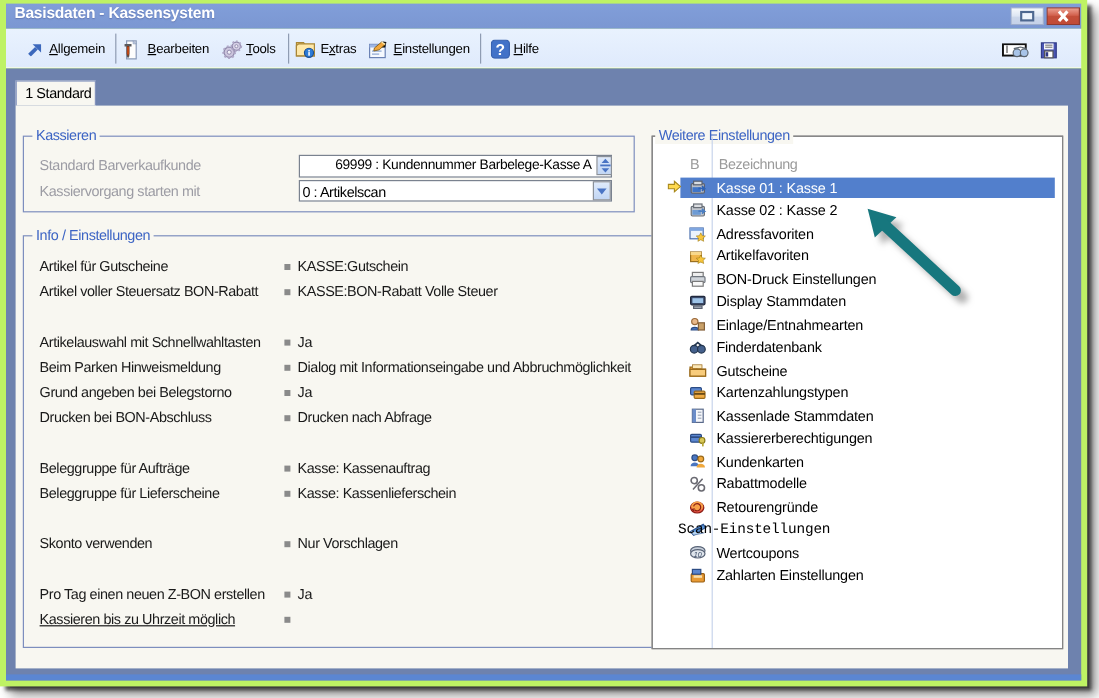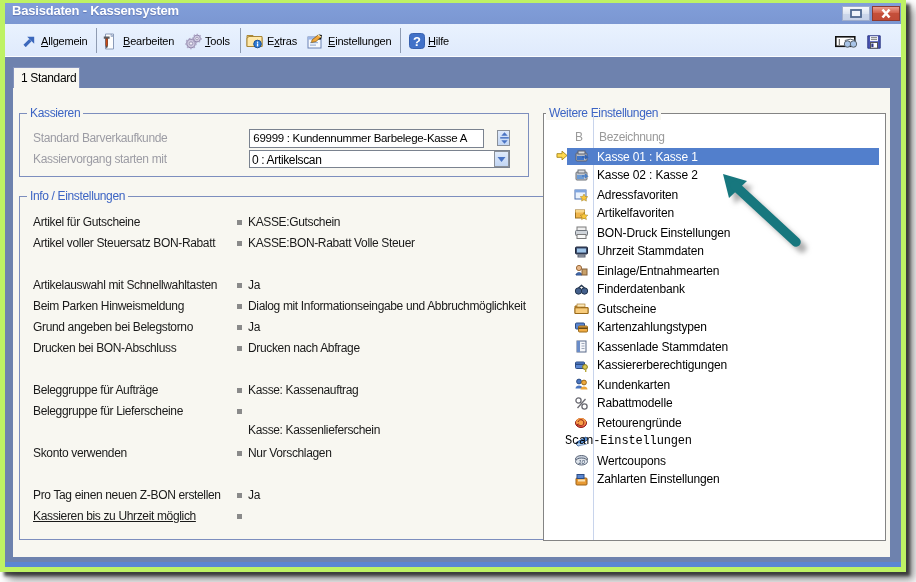--- a/index.html
+++ b/index.html
@@ -125,21 +125,21 @@
   <div class="frame">
     <div class="tab">1 Standard</div>
     <div class="brightstrip"></div>
     <div class="content">
 
       <div class="gb" style="left:6px; top:25px; width:510px; height:64px;">
         <span class="lbl">Kassieren</span>
       </div>
       <div class="graylbl" style="left:20px; top:43px;">Standard Barverkaufkunde</div>
       <div class="graylbl" style="left:20px; top:64px;">Kassiervorgang starten mit</div>
-      <div class="field" style="left:236px; top:41px; width:235px; height:18px; text-align:right; padding:2px 16px 15px 0; font-size:11.5px; letter-spacing:-0.3px;">69999 : Kundennummer Barbelege-Kasse A</div>
+      <div class="field" style="left:236px; top:41px; width:261px; height:18px; text-align:right; padding:2px 16px 15px 0; font-size:11.5px; letter-spacing:-0.3px;">69999 : Kundennummer Barbelege-Kasse A</div>
       <div class="spinbtn" style="left:484px; top:42px; width:13px; height:16px;">
         <svg width="13" height="14" viewBox="0 0 13 14">
             <path d="M6.5 1.2 l3.2 3.6 h-6.4 z" fill="#4a74c4"></path>
             <rect x="2.2" y="6.1" width="8.6" height="1.5" fill="#4a74c4"></rect>
             <path d="M6.5 12.8 l3.2 -3.6 h-6.4 z" fill="#4a74c4"></path>
           </svg>
       </div>
       <div class="field" style="left:236px; top:62px; width:261px; height:18px; padding:2px 0 0 2px;">0 : Artikelscan</div>
       <div class="spinbtn" style="left:481px; top:63px; width:15px; height:16px;">
         <svg width="13" height="14" viewBox="0 0 13 14">
@@ -172,21 +172,21 @@
       <div class="bullet" style="left:224px; top:363px;"></div>
       <div class="bullet" style="left:224px; top:405px;"></div>
       <div class="bullet" style="left:224px; top:426px;"></div>
       <div class="blklbl" style="left:235px; top:127px;">KASSE:Gutschein</div>
       <div class="blklbl" style="left:235px; top:148px;">KASSE:BON-Rabatt Volle Steuer</div>
       <div class="blklbl" style="left:235px; top:190px;">Ja</div>
       <div class="blklbl" style="left:235px; top:211px;">Dialog mit Informationseingabe und Abbruchmöglichkeit</div>
       <div class="blklbl" style="left:235px; top:232px;">Ja</div>
       <div class="blklbl" style="left:235px; top:253px;">Drucken nach Abfrage</div>
       <div class="blklbl" style="left:235px; top:295px;">Kasse: Kassenauftrag</div>
-      <div class="blklbl" style="left:235px; top:316px;margin-top:19px;">Kasse: Kassenlieferschein</div>
+      <div class="blklbl" style="left:235px; top:316px;">Kasse: Kassenlieferschein</div>
       <div class="blklbl" style="left:235px; top:358px;">Nur Vorschlagen</div>
       <div class="blklbl" style="left:235px; top:400px;">Ja</div>
 
       <div style="position:absolute; left:530px; top:25px; width:343px; height:428px; background:#ffffff; border:1px solid #848484;"></div>
       <div class="gb" style="left:530px; top:25px; width:343px; height:428px; border-color:#848484; background:none;">
         <span class="lbl" style="font-size:12px; left:2px;">Weitere Einstellungen</span>
       </div>
       <div class="lstsep" style="left:580px; top:26px; height:426px;"></div>
       <div class="hdr" style="left:562px; top:42px;">B</div>
       <div class="hdr" style="left:586px; top:42px;">Bezeichnung</div>
@@ -221,21 +221,21 @@
           <rect x="3" y="2" width="9" height="4" fill="#eeeeee" stroke="#7a7a7a"></rect>
           <rect x="1.5" y="5.5" width="12" height="5" rx="1" fill="#cfd4da" stroke="#70767e"></rect>
           <rect x="3" y="9.5" width="9" height="4" fill="#f8f8f8" stroke="#7a7a7a"></rect>
         </svg>
       <div class="row" style="left:584px; top:138px;">BON-Druck Einstellungen</div>
       <svg class="icon" style="left:561px; top:156px;" width="15" height="15" viewBox="0 0 15 15">
           <rect x="1.5" y="3" width="12" height="7" rx="1" fill="#3a4a6a" stroke="#20283c"></rect>
           <rect x="3" y="4.5" width="9" height="4" fill="#9ec4e8"></rect>
           <rect x="4" y="11" width="7" height="2" fill="#aab2be" stroke="#5a6170"></rect>
         </svg>
-      <div class="row" style="left:584px; top:156px;">Uhrzeit Stammdaten</div>
+      <div class="row" style="left:584px; top:156px;">Display Stammdaten</div>
       <svg class="icon" style="left:561px; top:175px;" width="15" height="15" viewBox="0 0 15 15">
           <circle cx="5" cy="5" r="2.6" fill="#e8b88a" stroke="#9a6a3a"></circle>
           <path d="M2 12 c0 -3 6 -3 6 0 z" fill="#4a76c0" stroke="#2c4c84"></path>
           <rect x="8" y="6" width="5" height="6" fill="#c8a068" stroke="#84603a"></rect>
         </svg>
       <div class="row" style="left:584px; top:176px;">Einlage/Entnahmearten</div>
       <svg class="icon" style="left:561px; top:194px;" width="15" height="15" viewBox="0 0 15 15">
           <circle cx="4.5" cy="9" r="3.2" fill="#44608c" stroke="#24364e"></circle>
           <circle cx="10.5" cy="9" r="3.2" fill="#44608c" stroke="#24364e"></circle>
           <path d="M4.5 6 L7.5 3.5 L10.5 6" stroke="#24364e" fill="none" stroke-width="1.4"></path>

